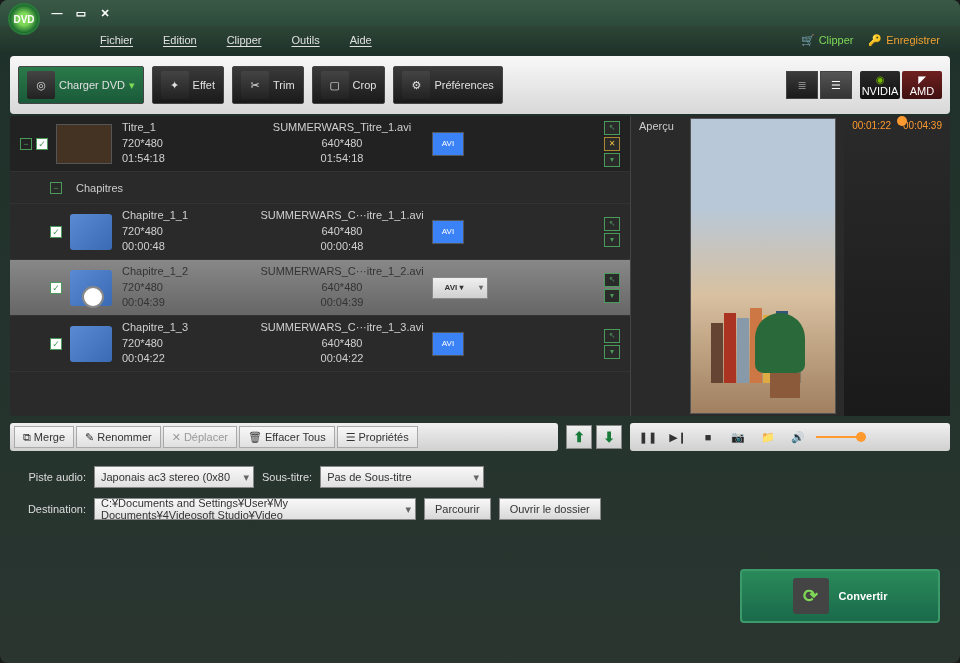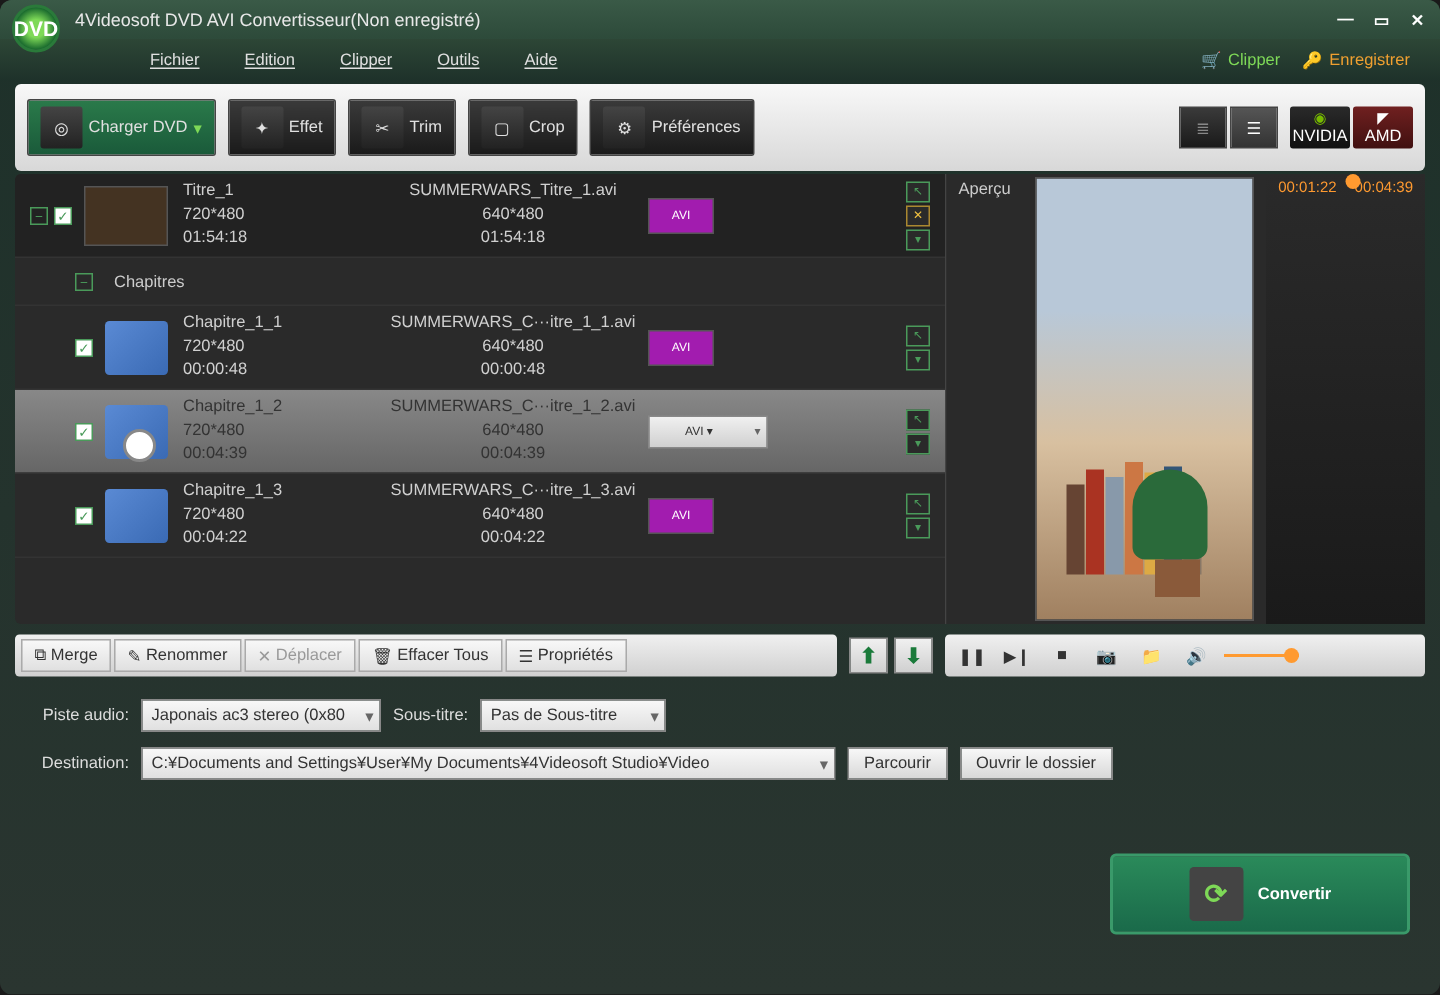--- a/index.html
+++ b/index.html
@@ -1,19 +1,19 @@
 <!DOCTYPE html>
 <html><head>
 <meta charset="utf-8">
 <style>
 * { box-sizing: border-box; margin: 0; padding: 0; font-family: Tahoma, Verdana, sans-serif; font-size: 11px; }
 body { background: #1a1a1a; width: 960px; height: 663px; overflow: hidden; }
 .window { width: 960px; height: 663px; background: linear-gradient(to bottom, #2d4a3a 0%, #1e312a 3%, #2a3530 100%); border-radius: 8px; position: relative; }
 .titlebar { height: 26px; display: flex; align-items: center; padding: 0 8px; background: linear-gradient(to bottom, #3a5a47, #2d4a3a); border-radius: 8px 8px 0 0; }
-.logo-dvd { width: 32px; height: 32px; background: radial-gradient(circle, #7ed957 30%, #1a6b2e 70%); border-radius: 50%; margin-right: 10px; margin-top: 12px; display: flex; align-items: center; justify-content: center; color: #fff; font-size: 14px; font-weight: bold; border: 2px solid #2a7a3a; text-align: center; }
+.logo-dvd { width: 32px; height: 32px; background: radial-gradient(circle, #7ed957 30%, #1a6b2e 70%); border-radius: 50%; margin-right: 10px; margin-top: 12px; display: flex; align-items: center; justify-content: center; color: #fff; font-size: 10px; font-weight: bold; border: 2px solid #2a7a3a; text-align: center; }
 .title-text { color: #e8e8e8; font-size: 12px; flex: 1; }
 .win-controls { display: flex; gap: 10px; }
 .win-btn { width: 14px; height: 14px; color: #fff; cursor: pointer; display: flex; align-items: center; justify-content: center; font-weight: bold; }
 .menubar { height: 28px; display: flex; align-items: center; padding: 0 20px 0 100px; background: linear-gradient(to bottom, #2d4636, #1e312a); justify-content: space-between; }
 .menu-item { color: #e0e0e0; margin-right: 30px; cursor: pointer; text-decoration: underline; text-underline-offset: 2px; }
 .menu-spacer { flex: 1; }
 .menu-right { color: #7ed957; margin-left: 15px; cursor: pointer; display: flex; align-items: center; gap: 4px; }
 .menu-right.orange { color: #f0a030; }
 .toolbar { height: 58px; margin: 2px 10px; background: linear-gradient(to bottom, #f8f8f8, #d8d8d8); border-radius: 4px; display: flex; align-items: center; padding: 8px; gap: 8px; }
 .tb-button { height: 38px; display: flex; align-items: center; background: linear-gradient(to bottom, #3a3a3a, #1a1a1a); border: 1px solid #444; border-radius: 2px; padding: 0 8px; color: #e0e0e0; cursor: pointer; gap: 4px; }
@@ -33,22 +33,22 @@
 .list-row.selected { background: linear-gradient(to bottom, #888, #666); }
 .list-row.header { background: #222; }
 .tree-toggle { width: 12px; height: 12px; border: 1px solid #4a9a5a; color: #4a9a5a; display: flex; align-items: center; justify-content: center; font-size: 9px; margin-right: 4px; cursor: pointer; }
 .checkbox { width: 12px; height: 12px; background: #fff; border: 1px solid #4a9a5a; margin-right: 8px; cursor: pointer; display: flex; align-items: center; justify-content: center; color: #4a9a5a; font-size: 9px; }
 .thumb { width: 56px; height: 40px; background: #443322; border: 1px solid #555; margin-right: 10px; }
 .folder-icon { width: 42px; height: 36px; background: linear-gradient(135deg, #5a8ad4, #3a6ab4); border-radius: 3px; margin-right: 10px; position: relative; }
 .folder-icon.playing::after { content: ''; position: absolute; bottom: -2px; left: 12px; width: 18px; height: 18px; background: #fff; border-radius: 50%; border: 2px solid #888; }
 .col-name { width: 130px; color: #d0d0d0; line-height: 1.4; }
 .col-output { width: 180px; color: #d0d0d0; line-height: 1.4; text-align: center; }
 .list-row.selected .col-name, .list-row.selected .col-output { color: #333; }
-.format-badge { width: 44px; height: 24px; background: #a21caf; border: 1px solid #555; display: flex; align-items: center; justify-content: center; color: #fff; font-size: 8px; margin-right: 8px; }
-.format-badge.dropdown { width: 80px; background: linear-gradient(to bottom, #f0f0f0, #d0d0d0); color: #333; }
+.format-badge { width: 32px; height: 24px; background: #3b82f6; border: 1px solid #555; display: flex; align-items: center; justify-content: center; color: #fff; font-size: 8px; margin-right: 8px; }
+.format-badge.dropdown { width: 56px; background: linear-gradient(to bottom, #f0f0f0, #d0d0d0); color: #333; font-weight: bold; }
 .row-actions { display: flex; flex-direction: column; gap: 2px; margin-left: auto; }
 .row-action-btn { width: 16px; height: 14px; border: 1px solid #4a9a5a; background: #2a2a2a; cursor: pointer; display: flex; align-items: center; justify-content: center; color: #4a9a5a; font-size: 8px; }
 .row-action-btn.yellow { color: #f0c040; border-color: #aa8830; }
 .preview-panel { width: 320px; background: #2a2a2a; border-radius: 0 4px 4px 0; display: flex; flex-direction: row; border-left: 1px solid #444; }
 .preview-label { color: #ccc; padding: 4px 8px; font-size: 11px; }
 .preview-video { flex: 1; margin: 2px 8px; background: linear-gradient(to bottom, #b8c8d8 30%, #d8c0a0 60%, #a08060 100%); position: relative; border: 1px solid #555; }
 .books { position: absolute; bottom: 30px; left: 20px; display: flex; align-items: flex-end; gap: 1px; }
 .book { width: 12px; background: #884422; }
 .timeline { display: flex; align-items: flex-start; padding: 4px 8px; gap: 6px; background: linear-gradient(to bottom, #2a2a2a, #1a1a1a); }
 .time-text { color: #ff9a30; font-size: 10px; }
@@ -75,21 +75,20 @@
 .chapters-row { height: 32px; padding-left: 40px; }
 .indent { margin-left: 30px; }
 </style>
 </head>
 <body>
 
 <div class="window">
 
   <div class="titlebar">
     <div class="logo-dvd">DVD</div>
-    <div class="title-text">4Videosoft DVD AVI Convertisseur(Non enregistré)</div>
     <div class="win-controls">
       <div class="win-btn">—</div>
       <div class="win-btn">▭</div>
       <div class="win-btn">✕</div>
     </div>
   </div>
 
   <div class="menubar">
     <span class="menu-item">Fichier</span>
     <span class="menu-item">Edition</span>
@@ -310,25 +309,25 @@
       <div class="pb-btn">🔊</div>
       <div class="vol-slider"></div>
     </div>
   </div>
 
   <div class="settings">
     <div class="setting-row">
       <span class="setting-label">Piste audio:</span>
       <div class="dropdown" style="width:160px">Japonais ac3 stereo (0x80</div>
       <span class="setting-label" style="width:auto">Sous-titre:</span>
-      <div class="dropdown" style="width:124px">Pas de Sous-titre</div>
+      <div class="dropdown" style="width:164px">Pas de Sous-titre</div>
     </div>
     <div class="setting-row">
       <span class="setting-label">Destination:</span>
-      <div class="dropdown" style="width:463px">C:¥Documents and Settings¥User¥My Documents¥4Videosoft Studio¥Video</div>
+      <div class="dropdown" style="width:322px">C:¥Documents and Settings¥User¥My Documents¥4Videosoft Studio¥Video</div>
       <div class="small-btn">Parcourir</div>
       <div class="small-btn">Ouvrir le dossier</div>
     </div>
   </div>
 
   <div class="convert-btn">
     <div class="convert-icon">⟳</div>
     <span>Convertir</span>
   </div>
 

